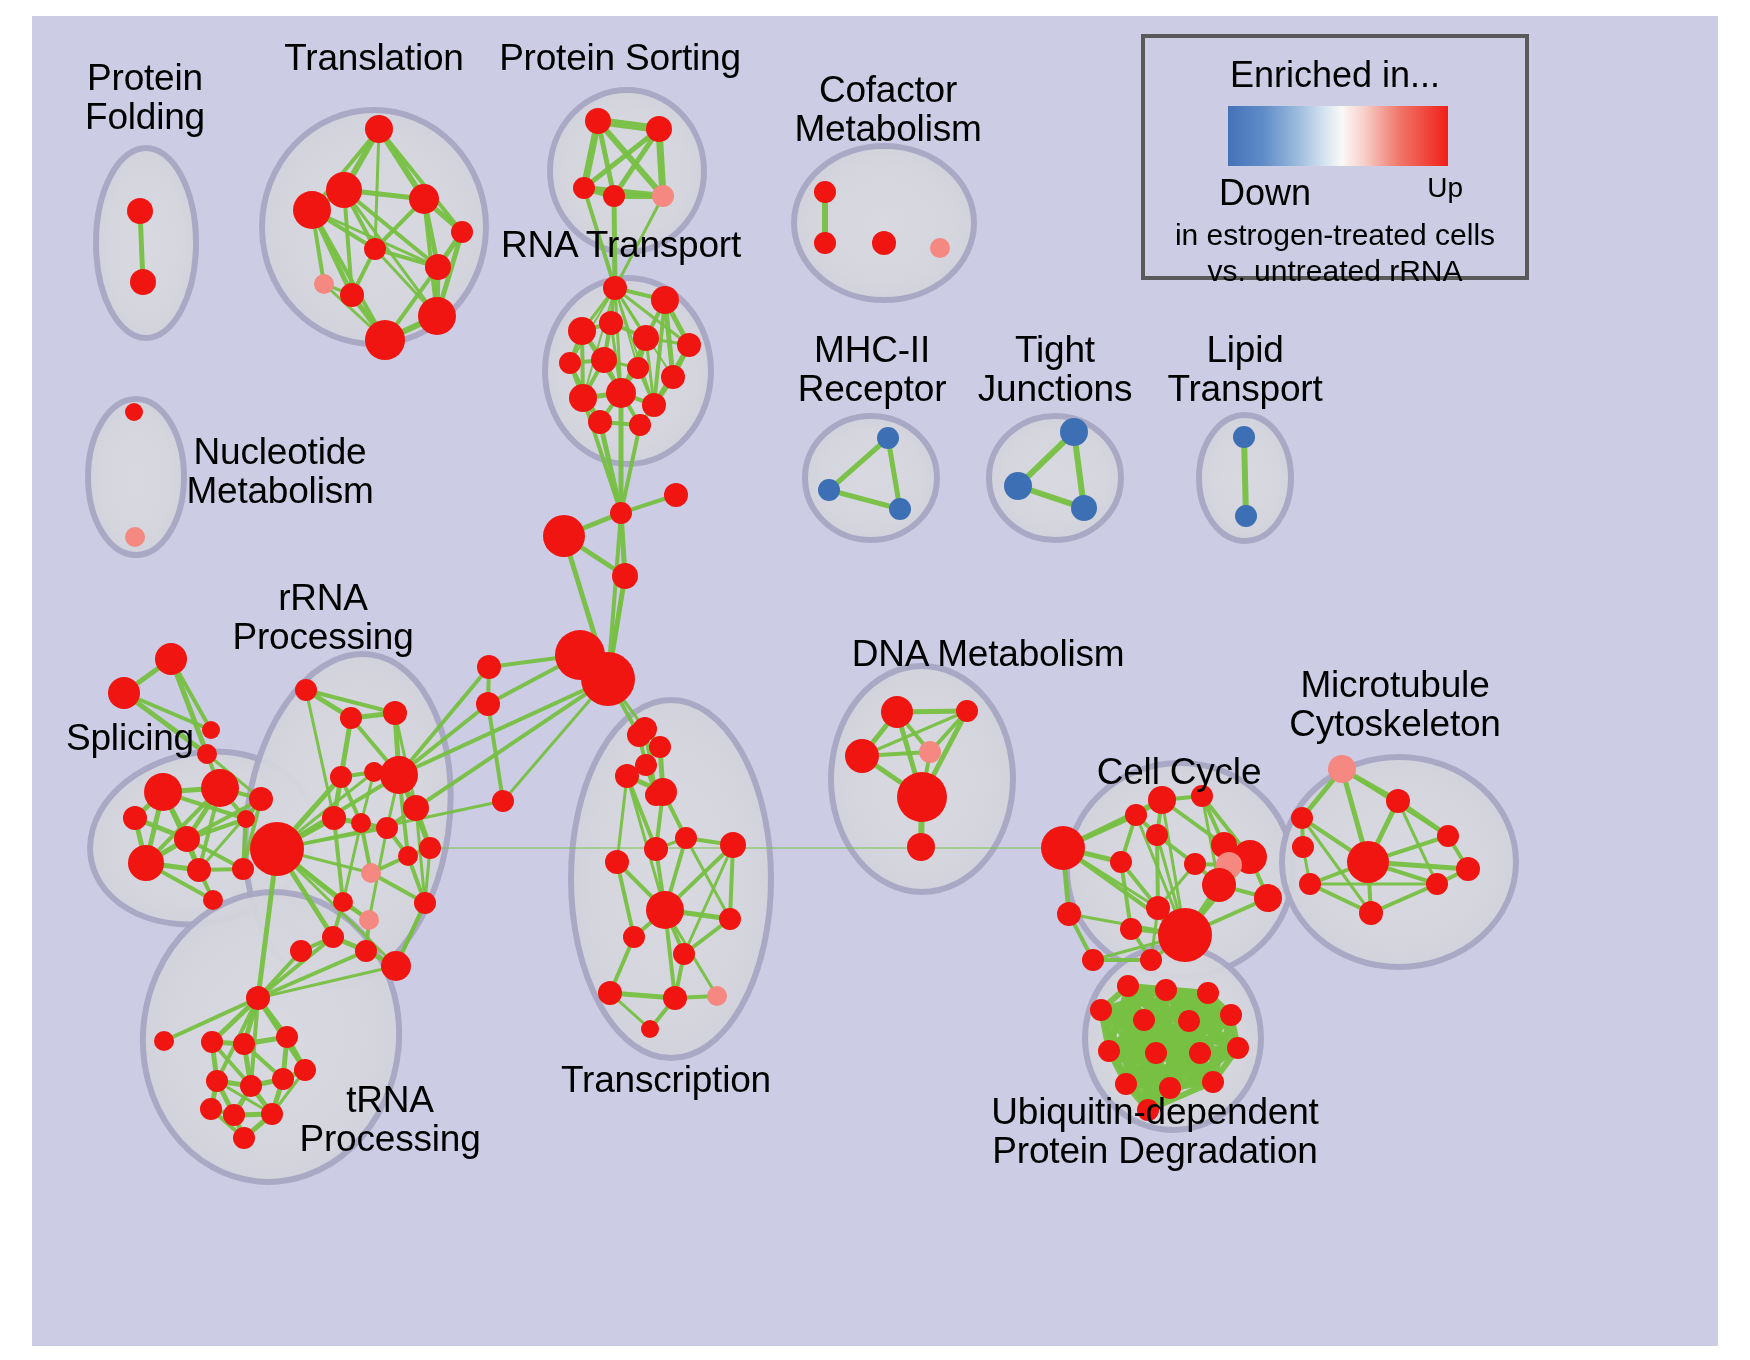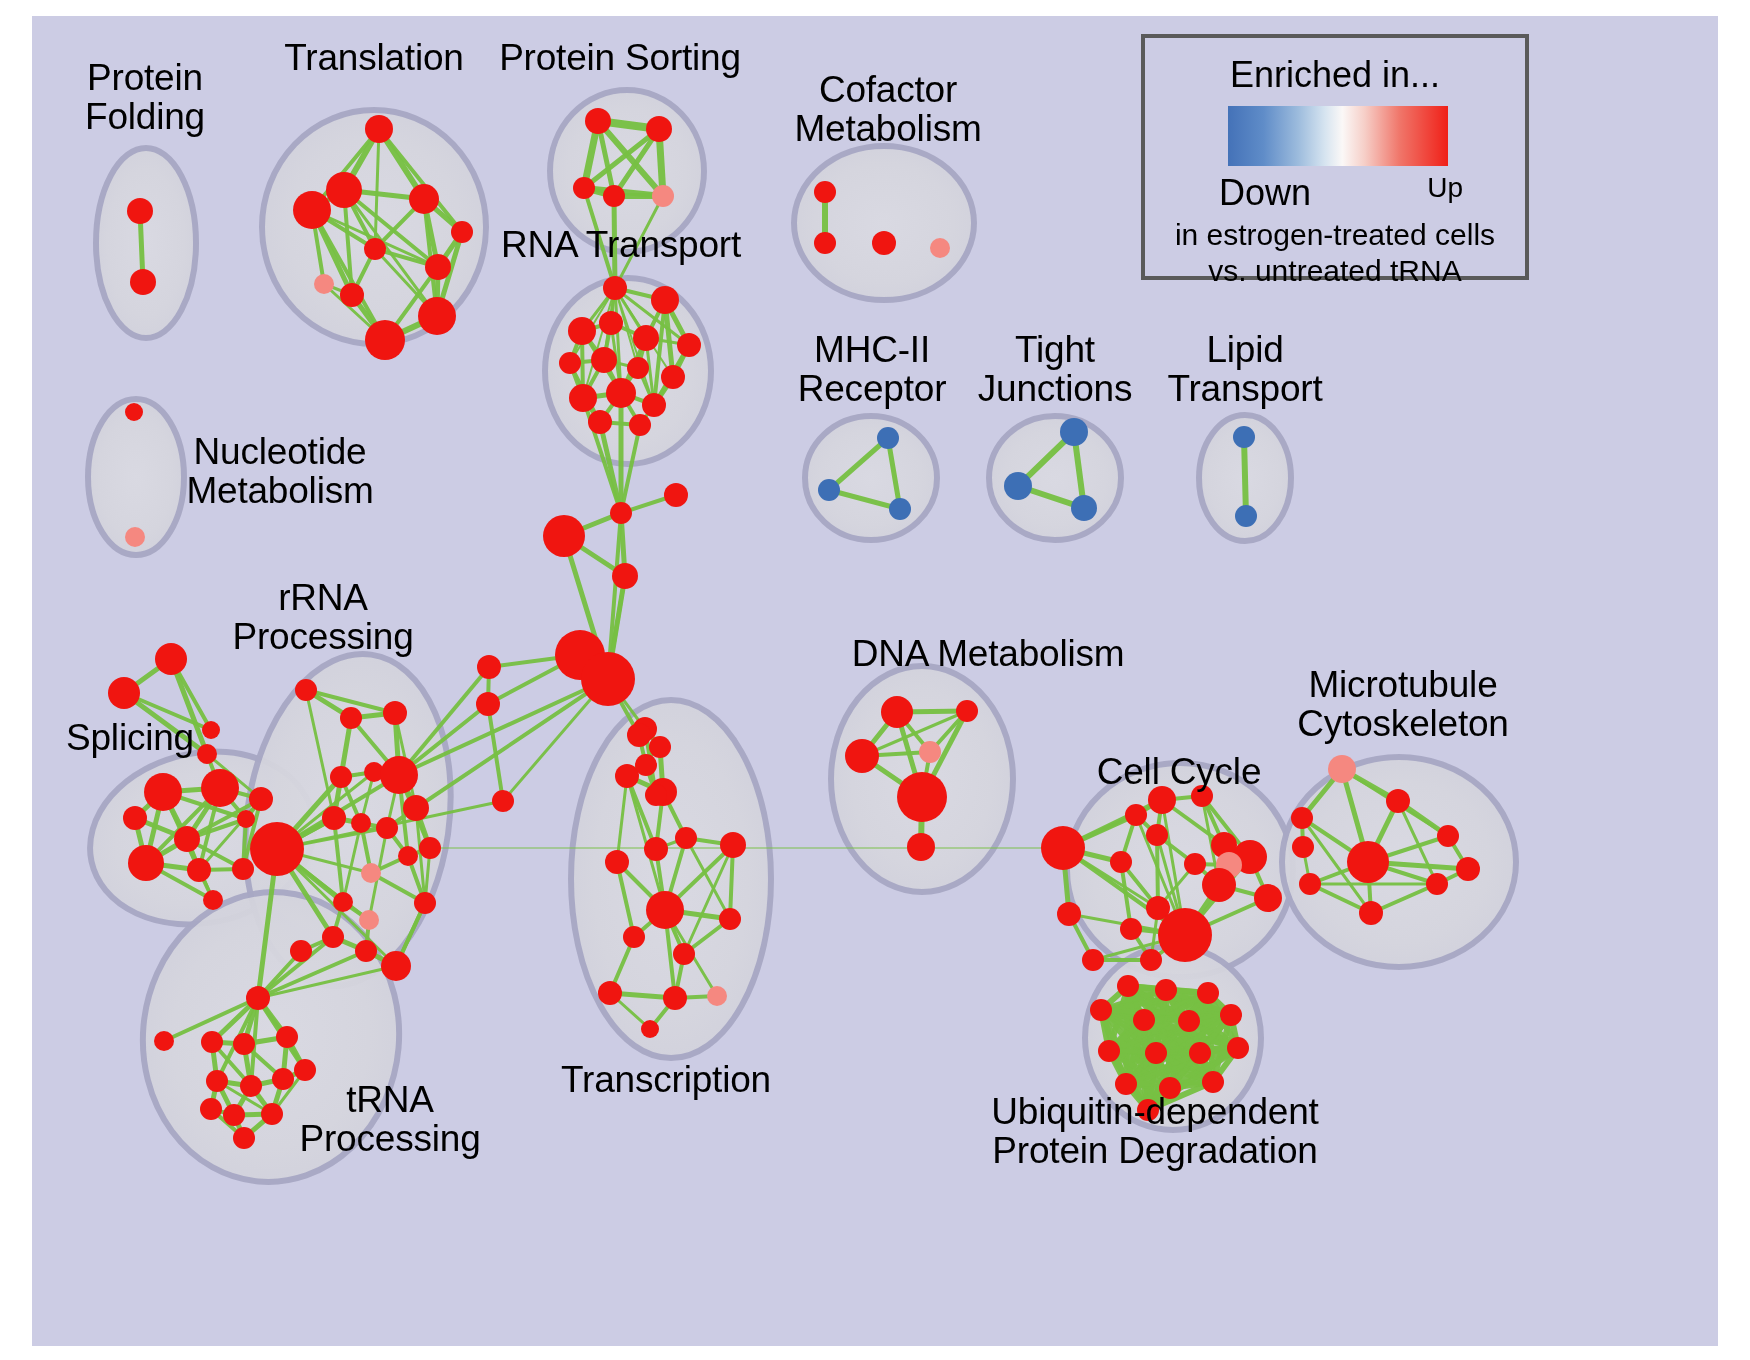--- a/index.html
+++ b/index.html
@@ -763,28 +763,28 @@
       <div class="lbl c" style="left: 620px; top: 38px;"><div>Protein Sorting</div></div>
       <div class="lbl c" style="left: 888px; top: 70px;"><div>Cofactor</div><div>Metabolism</div></div>
       <div class="lbl c" style="left: 621px; top: 225px;"><div>RNA Transport</div></div>
       <div class="lbl c" style="left: 872px; top: 330px;"><div>MHC-II</div><div>Receptor</div></div>
       <div class="lbl c" style="left: 1055px; top: 330px;"><div>Tight</div><div>Junctions</div></div>
       <div class="lbl c" style="left: 1245px; top: 330px;"><div>Lipid</div><div>Transport</div></div>
       <div class="lbl c" style="left: 280px; top: 432px;"><div>Nucleotide</div><div>Metabolism</div></div>
       <div class="lbl c" style="left: 323px; top: 578px;"><div>rRNA</div><div>Processing</div></div>
       <div class="lbl l" style="left: 66px; top: 718px;"><div>Splicing</div></div>
       <div class="lbl c" style="left: 988px; top: 634px; text-align: right;"><div>DNA Metabolism</div></div>
-      <div class="lbl c" style="left: 1395px; top: 665px; margin-left: 8px;"><div>Microtubule</div><div>Cytoskeleton</div></div>
+      <div class="lbl c" style="left: 1395px; top: 665px;"><div>Microtubule</div><div>Cytoskeleton</div></div>
       <div class="lbl c" style="left: 1179px; top: 752px;"><div>Cell Cycle</div></div>
       <div class="lbl c" style="left: 666px; top: 1060px;"><div>Transcription</div></div>
       <div class="lbl c" style="left: 390px; top: 1080px;"><div>tRNA</div><div>Processing</div></div>
       <div class="lbl c" style="left: 1155px; top: 1092px;"><div>Ubiquitin-dependent</div><div>Protein Degradation</div></div>
     </div>
 
   <div id="legend">
     <div id="legend-title">Enriched in...</div>
     <div id="legend-bar"></div>
     <div id="legend-down">Down</div>
     <div id="legend-up">Up</div>
     <div id="legend-sub1">in estrogen-treated cells</div>
-    <div id="legend-sub2">vs. untreated tRNA</div>
+    <div id="legend-sub2">vs. untreated rRNA</div>
   </div>
 </div>
 
 </body></html>

